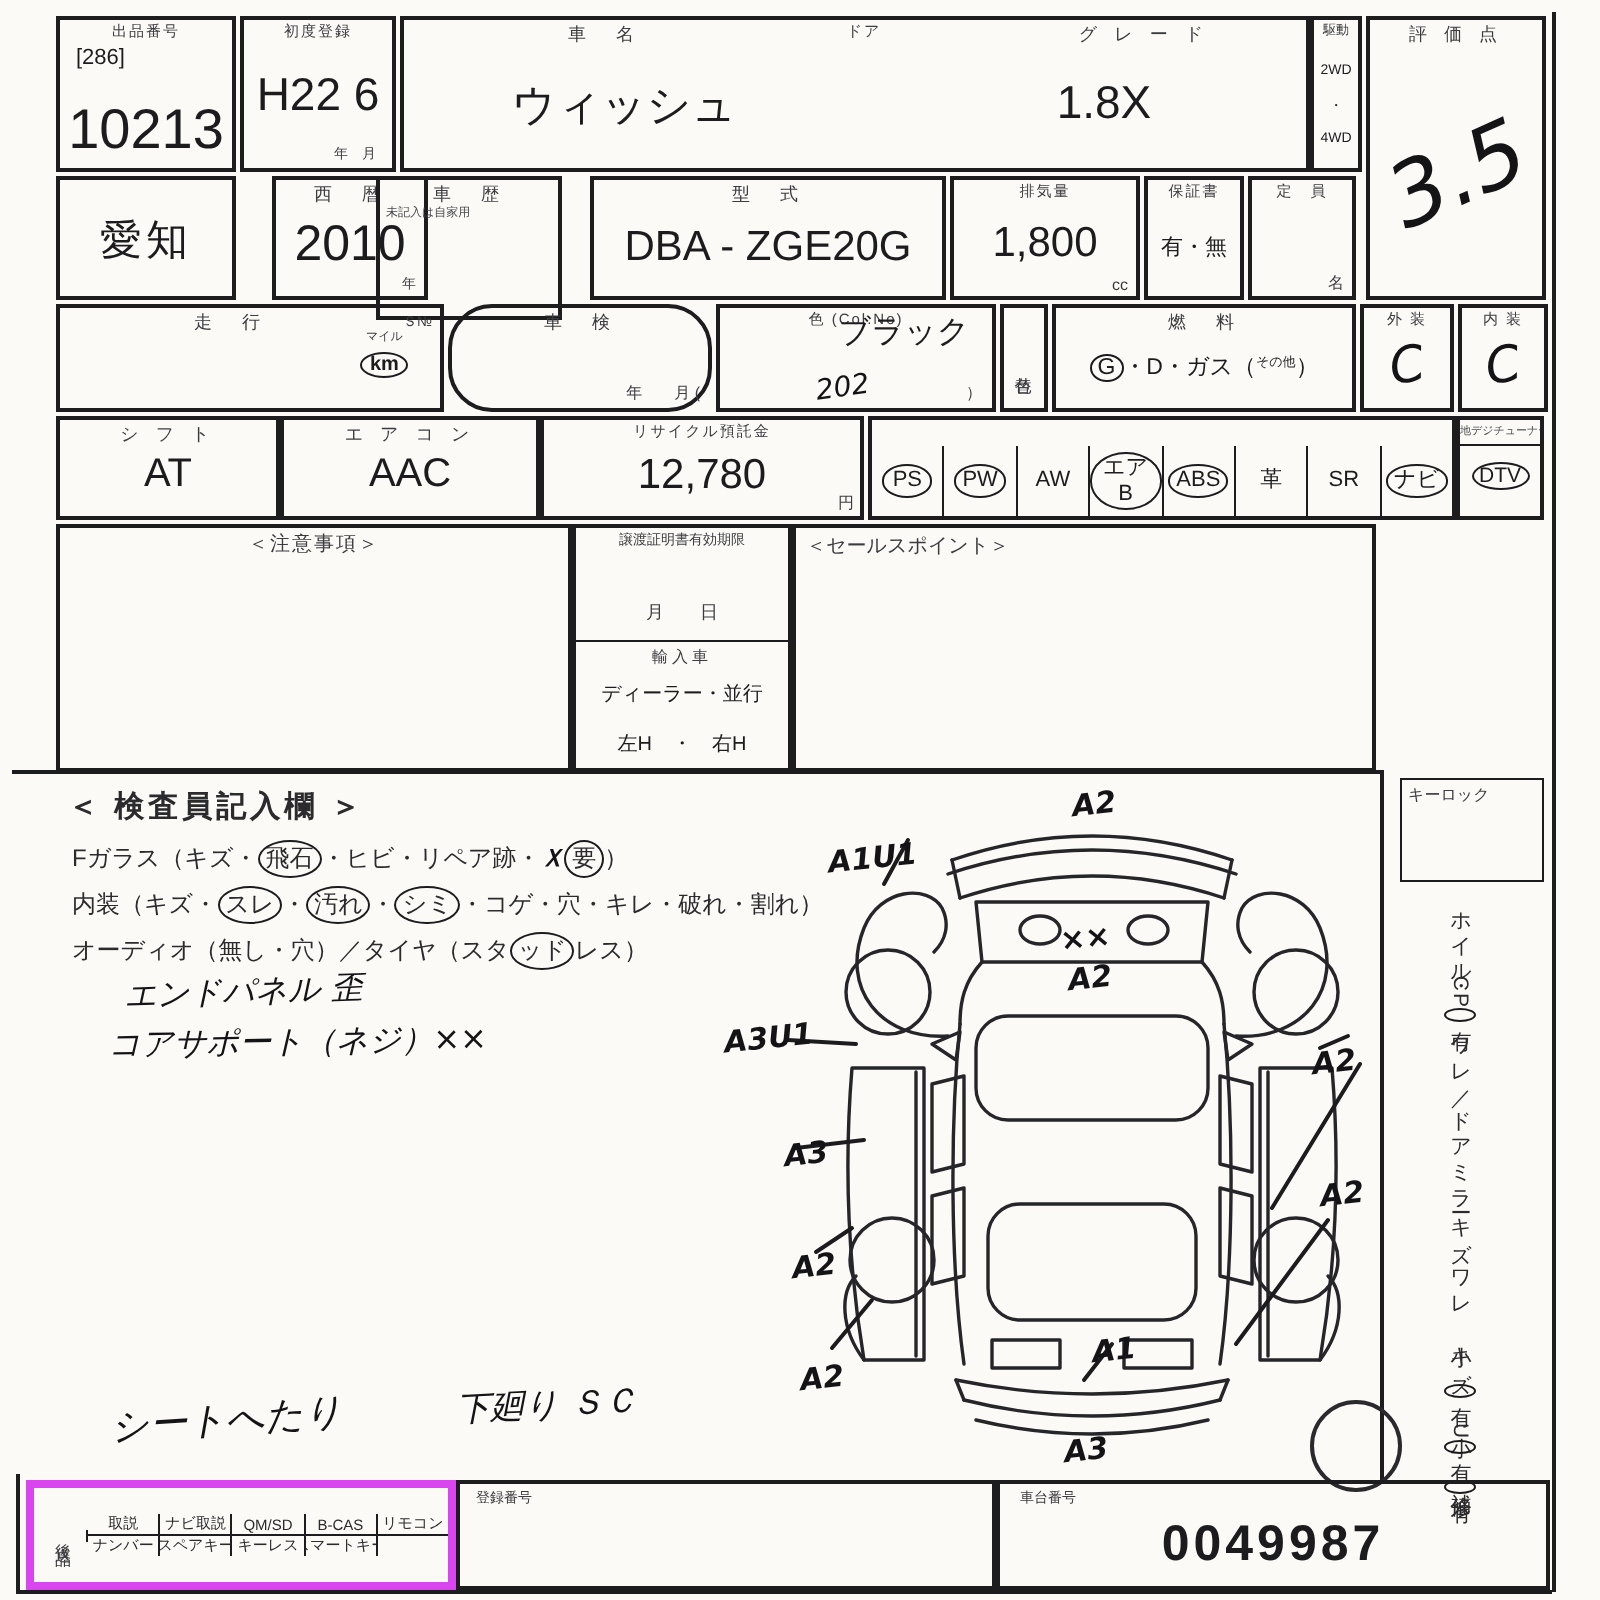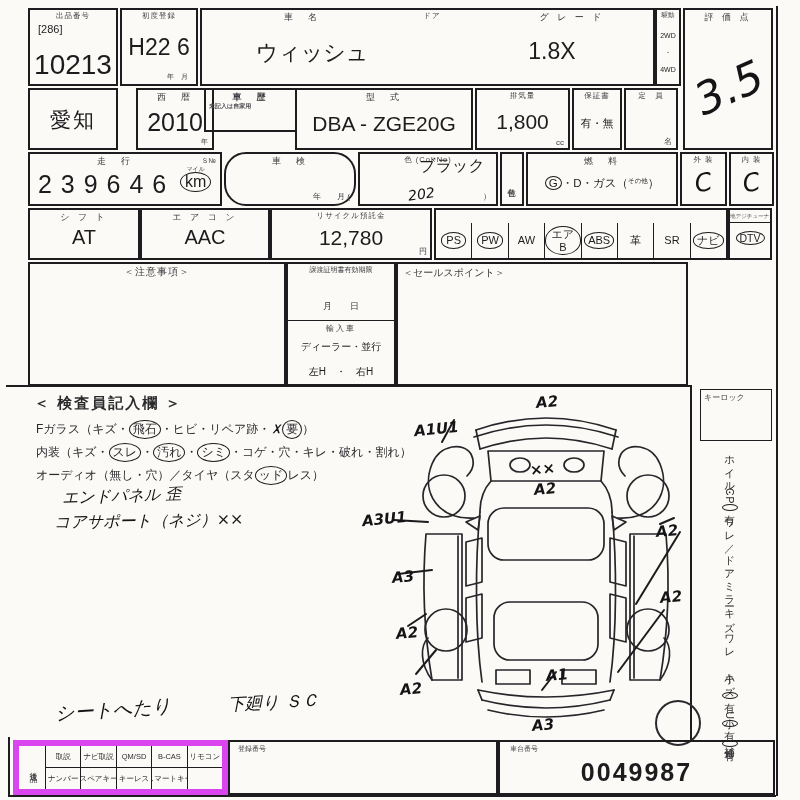--- a/index.html
+++ b/index.html
@@ -29,23 +29,23 @@
   .seg.circled{border:1.5px solid #1c1c1e;border-radius:50%;padding:0 3px;}
   .seg.hand{font-family:"DejaVu Sans",sans-serif;font-style:italic;font-weight:bold;}
   
   .vtext{position:absolute;writing-mode:vertical-rl;text-orientation:mixed;font-size:10.5px;
          letter-spacing:1px;color:#2b2b2e;}
   .vtext .seg.circled{padding:2px 0;}
   .marker{position:absolute;font-size:15px;font-weight:bold;transform:rotate(-6deg);white-space:nowrap;}
   .circ-inline{display:inline-block;border:1.6px solid #1c1c1e;border-radius:50%;padding:0 3px;}
   .kmwrap{position:absolute;text-align:center;}
   .kmwrap .mi{display:block;font-size:6px;color:#3c3c40;line-height:1;}
-  .kmwrap .km{display:inline-block;border:1.6px solid #1c1c1e;border-radius:50%;font-size:16px;padding:0 4px;}
+  .kmwrap .km{display:inline-block;border:1.6px solid #1c1c1e;border-radius:50%;font-size:10px;padding:0 4px;font-weight:bold;}
   
-  .bt{position:absolute;border:6px solid #d946ef;box-sizing:border-box;display:flex;}
+  .bt{position:absolute;border:4px solid #d946ef;box-sizing:border-box;display:flex;align-items:center;}
   .bt-label{width:26px;border-right:1.6px solid #1d1d20;display:flex;align-items:center;justify-content:center;
             font-size:8px;writing-mode:vertical-rl;letter-spacing:2px;color:#3c3c40;}
   .bt-rows{flex:1;display:flex;flex-direction:column;}
   .bt-row{flex:1;display:flex;}
   .bt-row.r1{border-bottom:1.5px solid #1d1d20;}
   .bt-cell{flex:1;border-right:1.5px solid #1d1d20;display:flex;align-items:center;justify-content:center;
            font-size:7.5px;white-space:nowrap;overflow:hidden;color:#2b2b2e;}
   .bt-cell:last-child{border-right:none;}
   .stamp{position:absolute;border:2px solid #2a2a2e;border-radius:50%;}
   svg{overflow:visible;}
@@ -90,21 +90,21 @@
   <div class="b" style="left:28px;top:88px;width:90px;height:62px;">
     <div class="vc" style="top:16px;font-size:21px;letter-spacing:2px;">愛知</div>
   </div>
 
   <div class="b" style="left:120px;top:88px;width:78px;height:62px;margin-left:16px;">
     <div class="lb">西　暦</div>
     <div class="vc" style="top:18px;font-size:25px;">2010</div>
     <div class="corner" style="right:4px;bottom:1px;font-size:7px;">年</div>
   </div>
 
-  <div class="b" style="left:204px;top:88px;width:93px;height:44px;font-weight:bold;">
+  <div class="b" style="left:188px;top:88px;width:93px;height:72px;">
     <div class="lb">車　歴</div>
     <div style="position:absolute;left:3px;top:12px;font-size:6px;color:#4a4a4e;">未記入は自家用</div>
   </div>
 
   <div class="b" style="left:295px;top:88px;width:178px;height:62px;">
     <div class="lb">型　式</div>
     <div class="vc" style="top:22px;font-size:21px;">DBA - ZGE20G</div>
   </div>
 
   <div class="b" style="left:475px;top:88px;width:95px;height:62px;">
@@ -119,21 +119,20 @@
   </div>
 
   <div class="b" style="left:624px;top:88px;width:54px;height:62px;">
     <div class="lb sm">定　員</div>
     <div class="corner" style="right:4px;bottom:1px;">名</div>
   </div>
 
   <div class="b" style="left:28px;top:152px;width:194px;height:54px;">
     <div class="lb" style="left:20px;right:40px;">走　行</div>
     <div class="corner" style="right:4px;top:2px;font-size:7px;">Ｓ№</div>
-    <div style="position:absolute;left:8px;top:16px;font-size:25px;letter-spacing:1px;">2 3 9  6 4 6</div>
     <div class="kmwrap" style="left:150px;top:12px;">
       <span class="mi">マイル</span>
       <span class="km">km</span>
     </div>
   </div>
 
   <div class="b" style="left:224px;top:152px;width:132px;height:54px;border-radius:22px;">
     <div class="lb">車　検</div>
     <div class="corner" style="right:4px;bottom:2px;">年　　月 (</div>
   </div>

